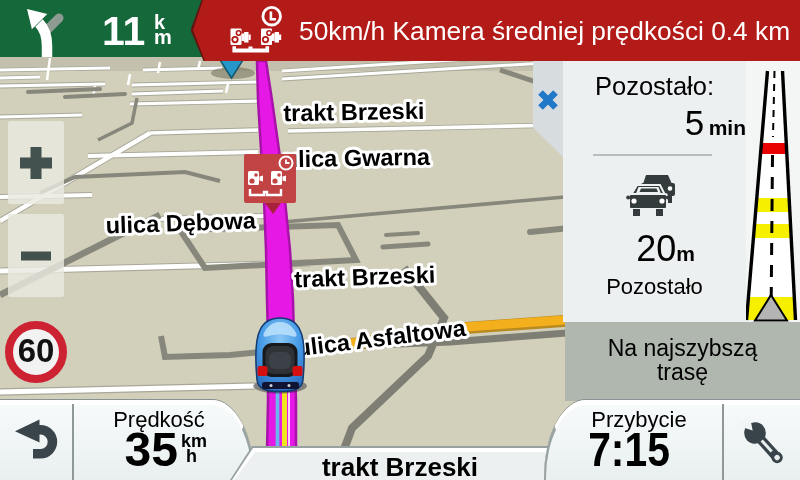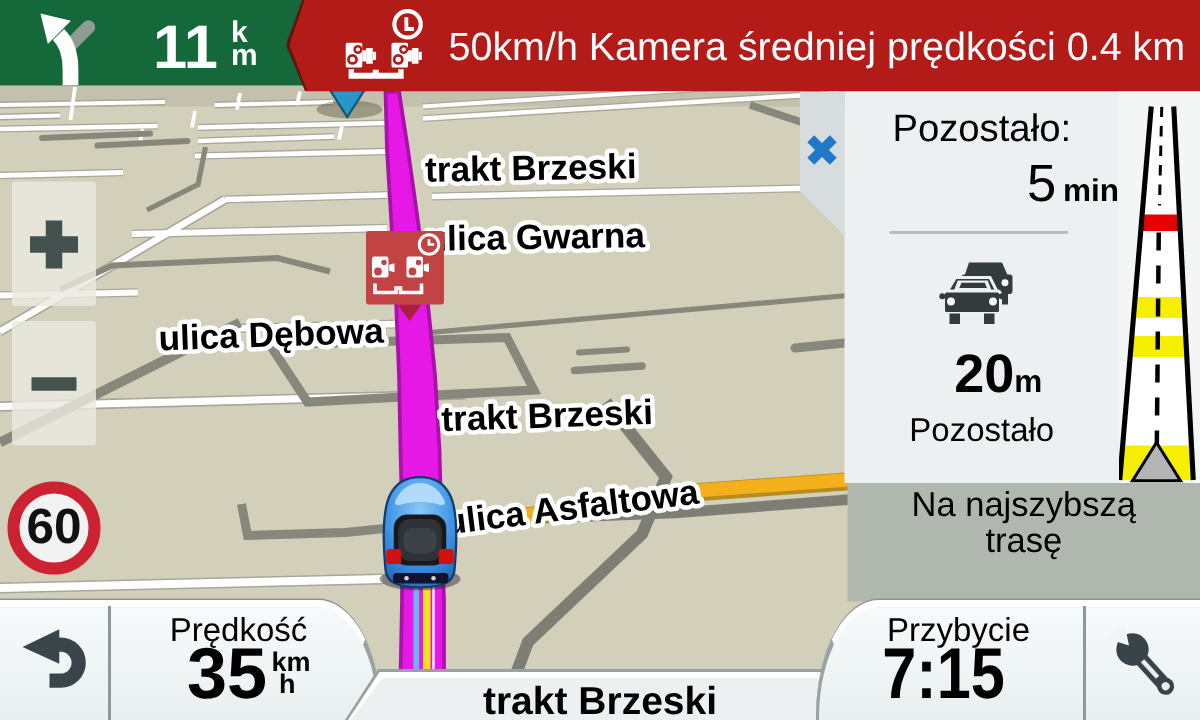--- a/index.html
+++ b/index.html
@@ -217,21 +217,21 @@
       <rect x="31" y="39" width="7" height="7"></rect>
       <circle cx="3.2" cy="27.5" r="2"></circle>
       <circle cx="42.8" cy="27.5" r="2"></circle>
     </g>
     <polygon points="13.5,17 33.5,17 36,23.5 11,23.5" fill="#edf1f1"></polygon>
     <polygon points="16,18.5 31.5,18.5 33,22 14.5,22" fill="#333b3d"></polygon>
     <circle cx="9" cy="31" r="2.6" fill="#fff"></circle>
     <circle cx="37" cy="31" r="2.6" fill="#fff"></circle>
   </svg>
 
-  <div class="abs" style="left:574px;top:228px;width:183px;text-align:center;color:#000;"><span style="font-size:36px;font-weight:bold;">20</span><span style="font-size:21px;font-weight:bold;">m</span></div>
+  <div class="abs" style="left:574px;top:228px;width:183px;text-align:center;color:#000;"><span style="font-size:36px;font-weight:normal;">20</span><span style="font-size:21px;font-weight:bold;">m</span></div>
   <div class="abs" style="left:563px;top:274px;width:183px;text-align:center;color:#000;font-size:22px;">Pozostało</div>
 
   <svg class="abs" style="left:746px;top:57px;" width="54" height="265" viewBox="0 0 54 265">
     <defs>
       <clipPath id="roadclip">
           <polygon points="21.5,14 36.5,14 49.5,263 0.5,263"></polygon>
         </clipPath>
     </defs>
     <polygon points="21.5,14 36.5,14 49.5,263 0.5,263" fill="#ffffff"></polygon>
     <g clip-path="url(#roadclip)">
@@ -240,21 +240,21 @@
       <rect x="0" y="167" width="54" height="14" fill="#f6f000"></rect>
       <rect x="0" y="240" width="54" height="23" fill="#f6f000"></rect>
       <line x1="28.5" y1="14" x2="27" y2="80" stroke="#000" stroke-width="2" stroke-dasharray="7 6"></line>
       <line x1="26.5" y1="98" x2="25" y2="263" stroke="#000" stroke-width="3" stroke-dasharray="12 10"></line>
     </g>
     <line x1="21.5" y1="14" x2="0.5" y2="263" stroke="#000" stroke-width="3.4"></line>
     <line x1="36.5" y1="14" x2="49.5" y2="263" stroke="#000" stroke-width="3.4"></line>
     <polygon points="25,238 41,263.5 9,263.5" fill="#b4b4b4" stroke="#000" stroke-width="2"></polygon>
   </svg>
 
-  <div class="abs" style="left:565px;top:322px;width:235px;height:79px;background:#b0b7af;color:#000;font-size:23px;text-align:center;line-height:23.5px;padding-top:3px;box-sizing:border-box;">Na najszybszą<br>trasę</div>
+  <div class="abs" style="left:565px;top:322px;width:235px;height:79px;background:#b0b7af;color:#000;font-size:23px;text-align:center;line-height:23.5px;padding-top:15px;box-sizing:border-box;">Na najszybszą<br>trasę</div>
 
   <div class="abs" style="left:-20px;top:400px;width:270px;height:90px;background:linear-gradient(#f7fafa,#e6eded);border:2px solid #9aa3a3;border-top:5px solid #fff;border-radius:0 42px 0 0 / 0 78px 0 0;box-shadow:0 -1px 0 #8a9393;"></div>
   <div class="abs" style="left:72px;top:404px;width:2px;height:76px;background:#8f9898;"></div>
   <svg class="abs" style="left:0px;top:405px;" width="75" height="75" viewBox="0 0 75 75">
     <path d="M35.5 24.8 L40.5 24.8 A12 12 0 1 1 40.4 48.8 L33 48.8" stroke="#39454b" stroke-width="9.5" fill="none"></path>
     <polygon points="15,26.3 39.5,14.5 39.5,37.5" fill="#39454b"></polygon>
   </svg>
   <div class="abs" style="left:85px;top:407px;width:148px;text-align:center;color:#000;font-size:22px;">Prędkość</div>
   <div class="abs" style="left:78px;top:427px;width:100px;text-align:right;color:#000;font-size:48px;font-weight:bold;line-height:46px;">35</div>
   <div class="abs" style="left:181px;top:434px;color:#000;font-size:18px;font-weight:bold;line-height:15px;">km<br><span style="padding-left:5px;">h</span></div>

